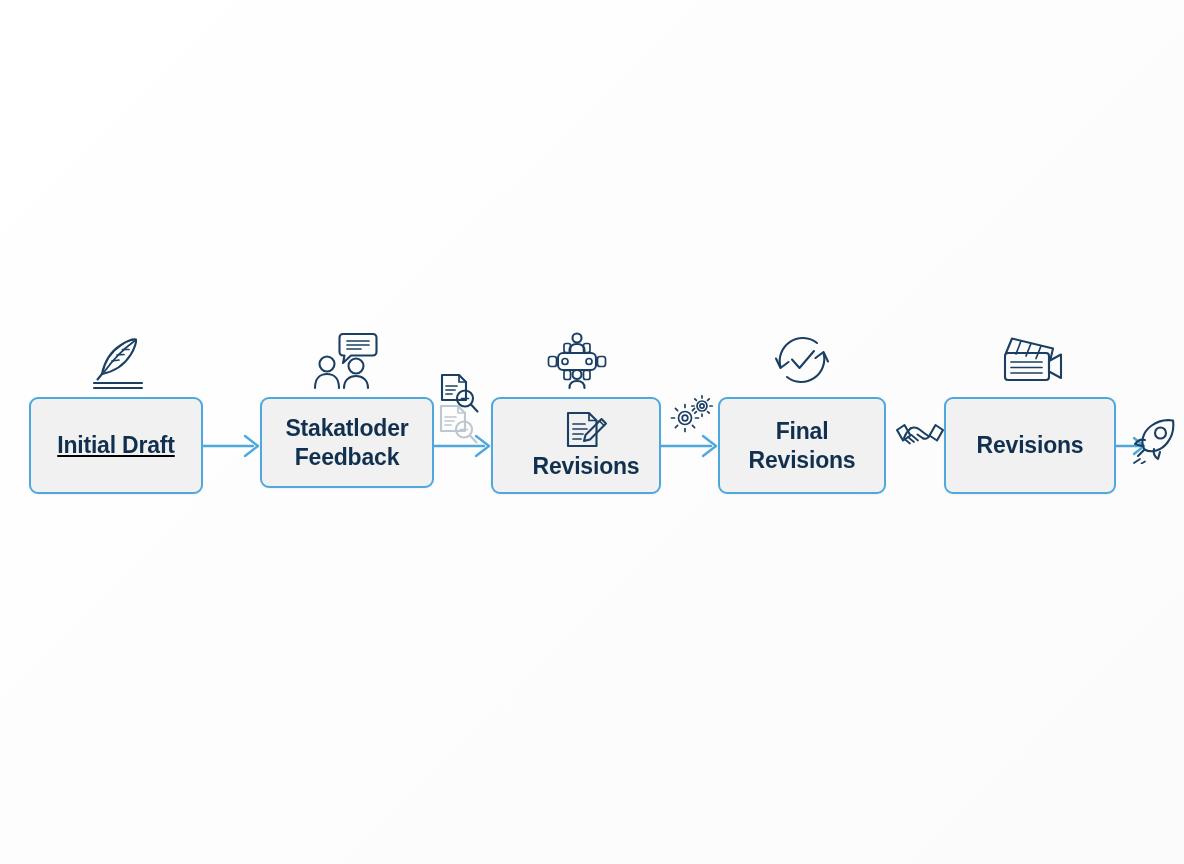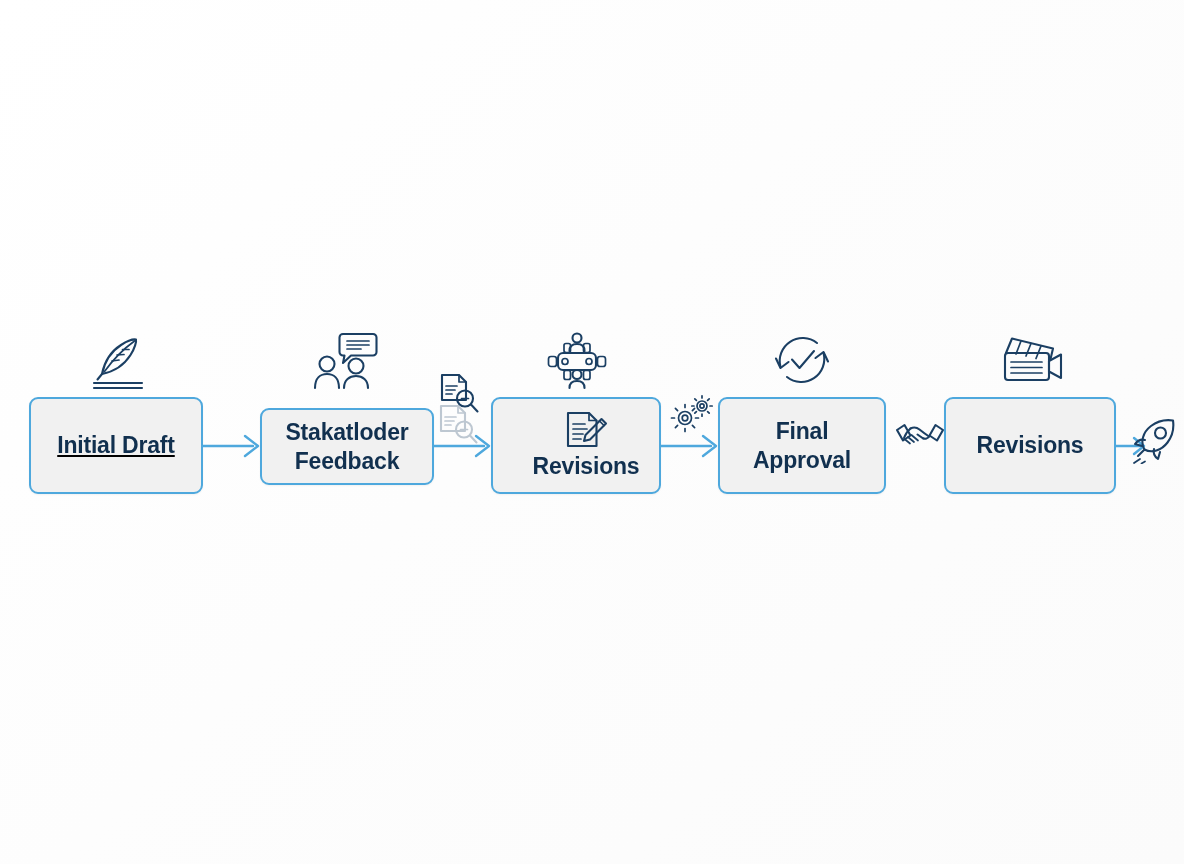--- a/index.html
+++ b/index.html
@@ -151,21 +151,21 @@
       <path class="icon-navy-thin" d="M12 35.5 L43 35.5"></path>
       <path class="icon-navy-thin" d="M12 41 L43 41"></path>
       <path class="icon-navy" d="M50 29 L62 22.5 L62 46 L50 39.5 Z"></path>
     </svg>
   </div>
 
   <div class="node" style="left:29px; top:397px; width:174px; height:97px;text-decoration:underline;">
     <span class="node-label">Initial Draft</span>
   </div>
 
-  <div class="node" style="left:260px; top:408px; width:174px; height:77px;">
+  <div class="node" style="left:260px; top:397px; width:174px; height:91px;">
     <span class="node-label">Stakatloder
 Feedback</span>
   </div>
 
   <div class="node" style="left:491px; top:397px; width:170px; height:97px;padding-left:20px;">
     <span class="inner-icon">
       <svg width="46" height="40" viewBox="0 0 46 40">
         <path class="icon-navy" d="M5 3 L26 3 L33.5 10.5 L33.5 36 L5 36 Z"></path>
         <path class="icon-navy-thin" d="M26 3 L26 10.5 L33.5 10.5"></path>
         <path class="icon-navy-thin" d="M10 14 L22 14"></path>
@@ -174,21 +174,21 @@
         <path class="icon-navy-thin" d="M10 29 L18 29"></path>
         <path class="icon-navy" d="M38.5 9 L43 13.5 L27 29.5 L21 31 L22.5 25 Z"></path>
         <path class="icon-navy-thin" d="M36.5 11 L41 15.5"></path>
       </svg>
     </span>
     <span class="node-label">Revisions</span>
   </div>
 
   <div class="node" style="left:718px; top:397px; width:168px; height:97px;">
     <span class="node-label">Final
-Approval</span>
+Revisions</span>
   </div>
 
   <div class="node" style="left:944px; top:397px; width:172px; height:97px;">
     <span class="node-label">Revisions</span>
   </div>
 
   <div class="connector" style="left:203px; top:432px;">
     <svg width="60" height="28" viewBox="0 0 60 28">
       <path class="arrow-blue" d="M0 14 L50 14"></path>
       <path class="arrow-blue" d="M42 4 L55 14 L42 24"></path>

